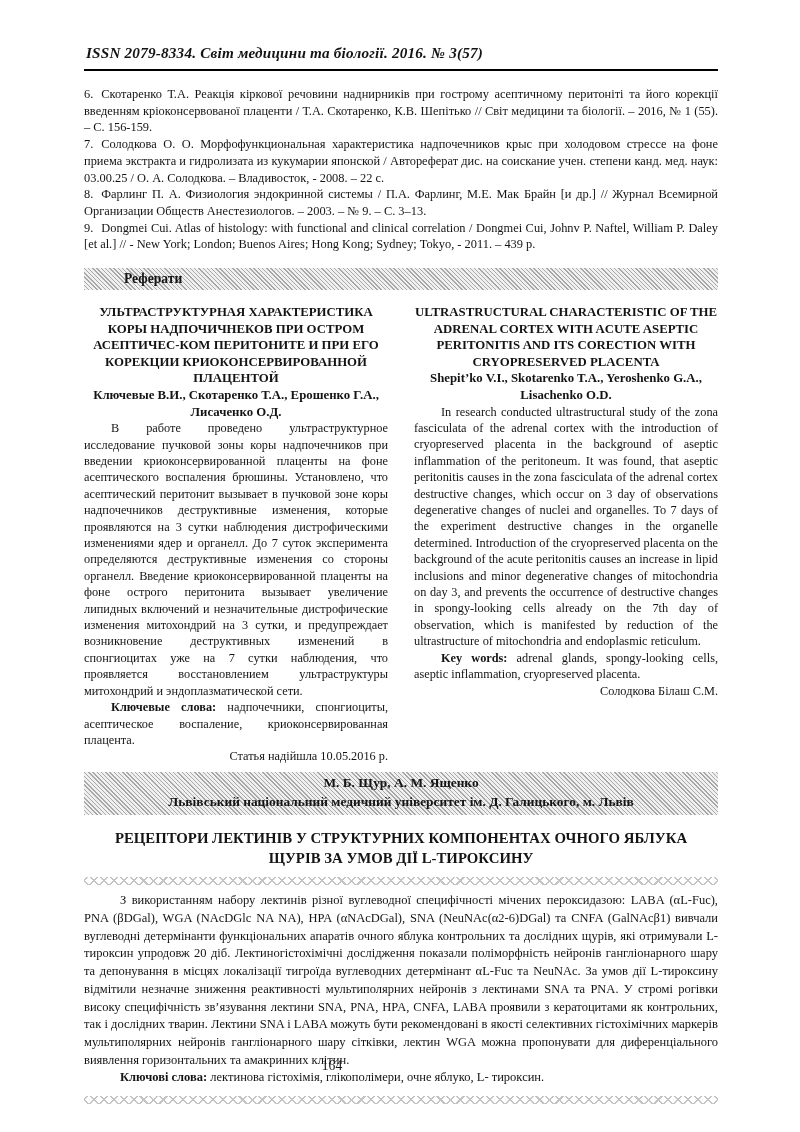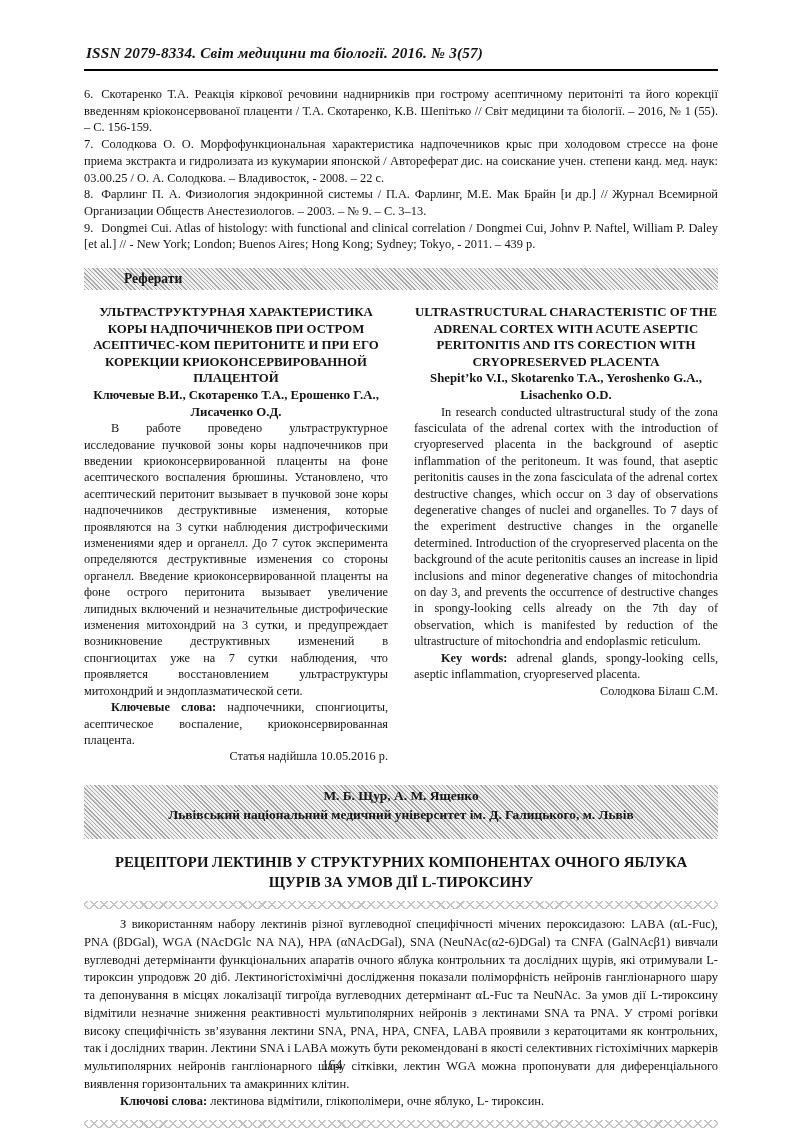--- a/index.html
+++ b/index.html
@@ -29,21 +29,21 @@
 
   
   .hatch {
     background-image:repeating-linear-gradient(45deg,#a8a8a8 0,#a8a8a8 1px,#f0f0f0 1px,#f0f0f0 3px);
   }
   .band-referaty {
     margin-top:15px; height:22px; line-height:22px;
     font-size:13.6px; font-weight:bold; padding-left:40px;
   }
   .band-authors {
-    margin-top:21px; padding:2px 0 15px 0; text-align:center;
+    margin-top:8px; padding:2px 0 4px 0; text-align:center;
     font-size:13.4px; font-weight:bold; line-height:16.5px;
   }
   .band-authors div { padding:1px 0; }
 
   
   .cols { display:flex; gap:26px; margin-top:14px; }
   .col { width:306px; }
   .col-title {
     font-size:12.8px; font-weight:bold; text-align:center; line-height:16.6px;
   }
@@ -120,19 +120,19 @@
   <div class="hatch band-authors">
     <div>М. Б. Щур, А. М. Ященко</div>
     <div>Львівський національний медичний університет ім. Д. Галицького, м. Львів</div>
   </div>
 
   <div class="art-title">РЕЦЕПТОРИ ЛЕКТИНІВ У СТРУКТУРНИХ КОМПОНЕНТАХ ОЧНОГО ЯБЛУКА ЩУРІВ ЗА УМОВ ДІЇ L-ТИРОКСИНУ</div>
 
   <div class="zigzag"></div>
 
   <p class="art-abstract">З використанням набору лектинів різної вуглеводної специфічності мічених пероксидазою: LABA (αL-Fuc), PNA (βDGal), WGA (NAcDGlc NA NA), HPA (αNAcDGal), SNA (NeuNAc(α2-6)DGal) та CNFA (GalNAcβ1) вивчали вуглеводні детермінанти функціональних апаратів очного яблука контрольних та дослідних щурів, які отримували L-тироксин упродовж 20 діб. Лектиногістохімічні дослідження показали поліморфність нейронів гангліонарного шару та депонування в місцях локалізації тигроїда вуглеводних детермінант αL-Fuc та NeuNAc. За умов дії L-тироксину відмітили незначне зниження реактивності мультиполярних нейронів з лектинами SNA та PNA. У стромі рогівки високу специфічність зв’язування лектини SNA, PNA, HPA, CNFA, LABA проявили з кератоцитами як контрольних, так і дослідних тварин. Лектини SNA і LABA можуть бути рекомендовані в якості селективних гістохімічних маркерів мультиполярних нейронів гангліонарного шару сітківки, лектин WGA можна пропонувати для диференціального виявлення горизонтальних та амакринних клітин.</p>
-  <p class="art-abstract art-kw"><span class="bold">Ключові слова:</span> <span>лектинова відмітили, глікополімери, очне яблуко, L- тироксин.</span></p>
+  <p class="art-abstract art-kw"><span class="bold">Ключові слова:</span> <span>лектинова гістохімія, глікополімери, очне яблуко, L- тироксин.</span></p>
 
   <div class="zigzag"></div>
 
 </div>
 
 <div class="page-num">164</div>
 
 </body></html>

